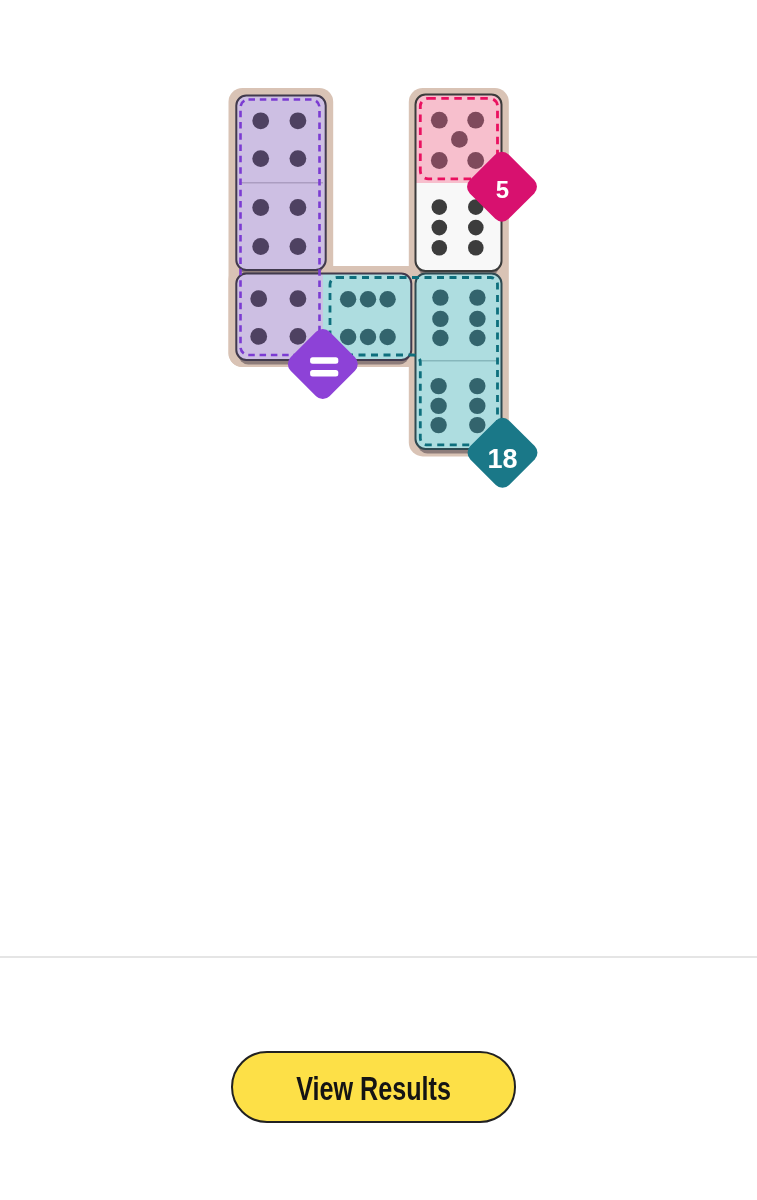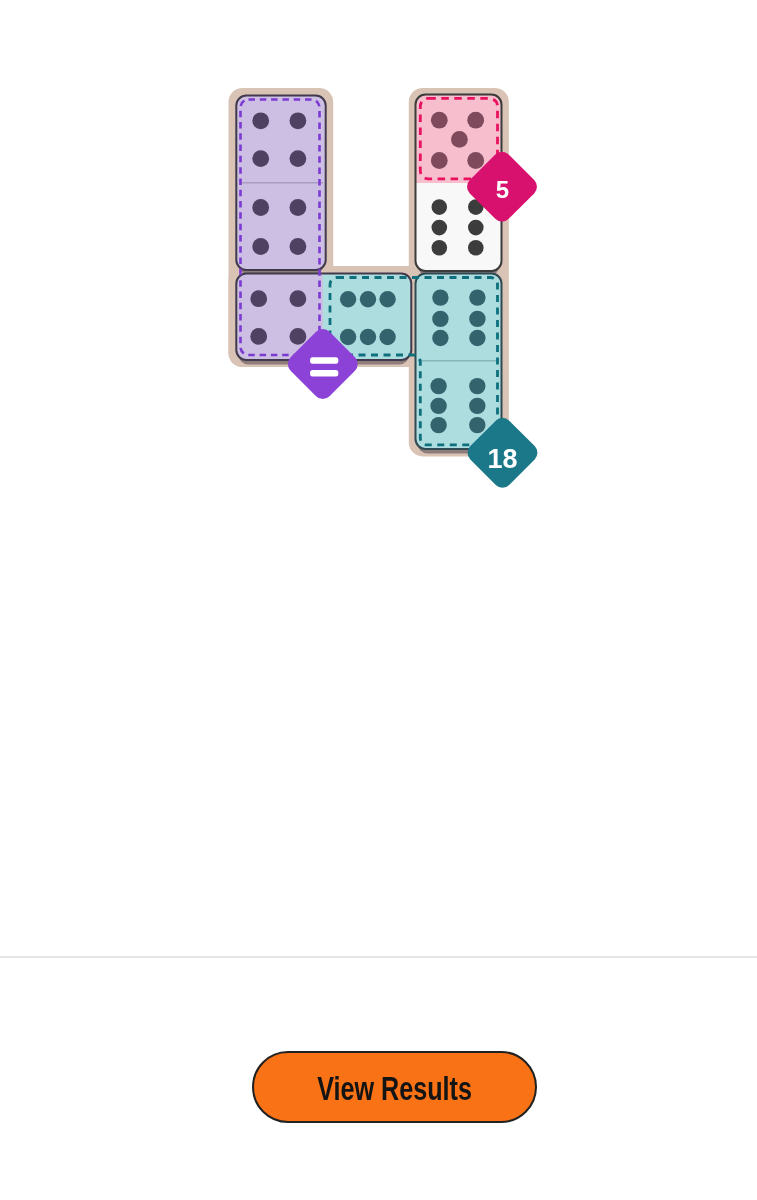--- a/index.html
+++ b/index.html
@@ -1,19 +1,19 @@
 <!DOCTYPE html>
 <html><head>
 <meta charset="utf-8">
 <style>
   html,body{margin:0;padding:0;background:#ffffff;width:757px;height:1200px;overflow:hidden;
     font-family:"Liberation Sans",sans-serif;}
   .wrap{position:relative;width:757px;height:1200px;}
   .divider{position:absolute;left:0;top:956px;width:757px;height:2px;background:#e5e5e5;}
-  .btn{position:absolute;left:252px;top:1051px;width:281px;height:68px;background:#f97316;
+  .btn{position:absolute;left:231px;top:1051px;width:281px;height:68px;background:#fde047;
     border:2px solid #212121;border-radius:36px;display:flex;align-items:center;justify-content:center;}
   .btn span{font-size:34px;font-weight:bold;color:#141414;transform:scaleX(0.74);position:relative;top:1.5px;}
 </style>
 </head>
 <body>
 <div class="wrap">
 <svg width="757" height="540" viewBox="0 0 757 540" style="position:absolute;left:0;top:0">
 
   <g>
     <rect x="228.5" y="88" width="104.7" height="279" rx="14" fill="#d9c3b5"></rect>

